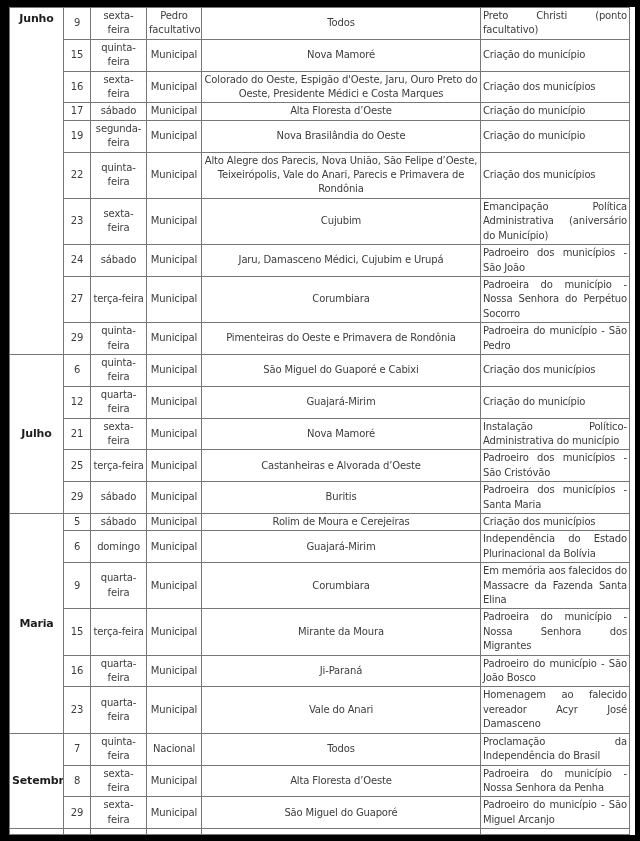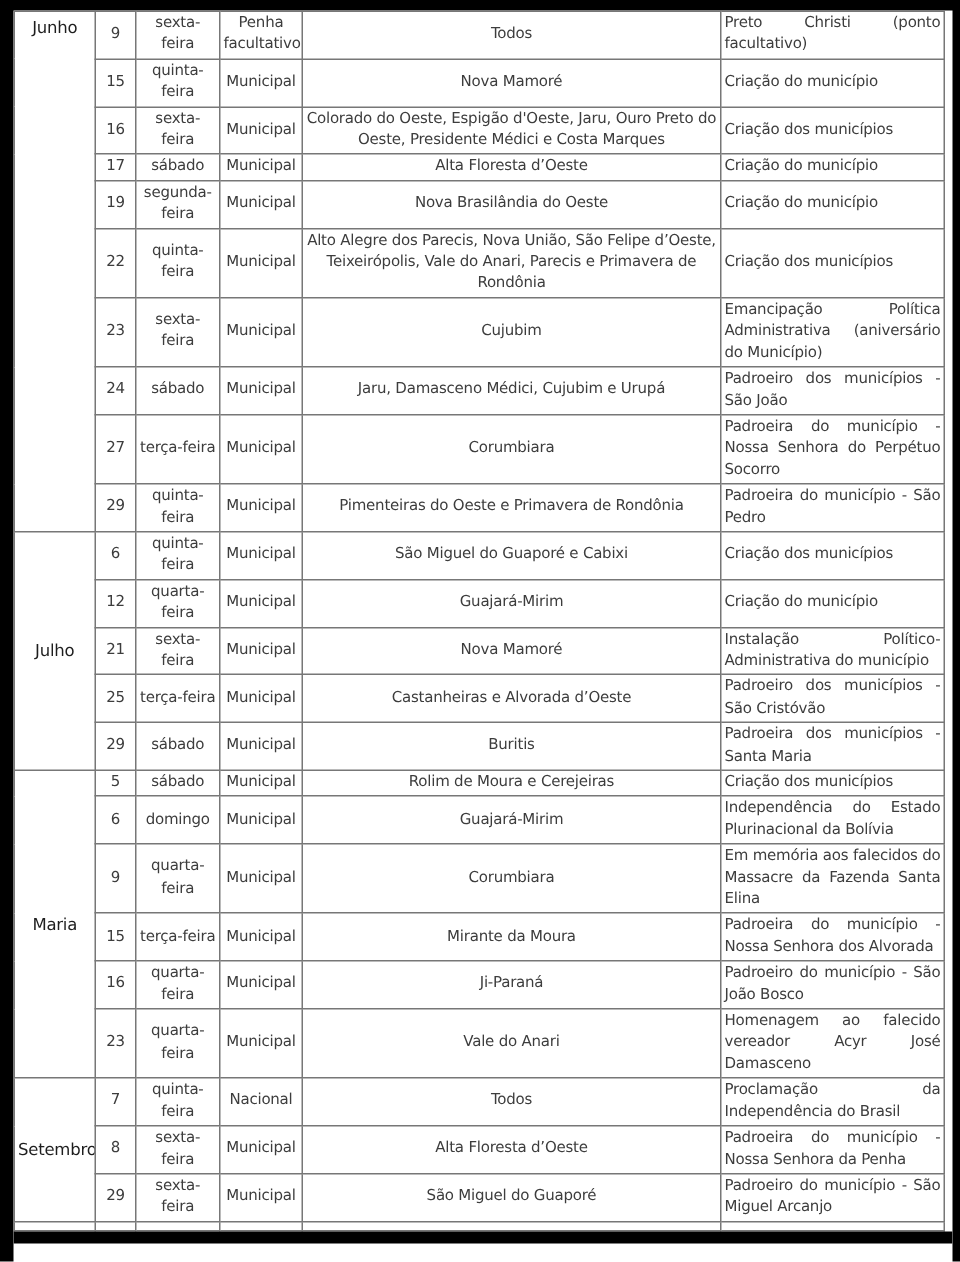--- a/index.html
+++ b/index.html
@@ -24,21 +24,21 @@
     letter-spacing:-0.15px;
     color:var(--text,#3d3d3d);
   }
   table.holidays td{
     border:1px solid var(--cell-border,#777);
     padding:1px 2px;
     vertical-align:middle;
     overflow:hidden;
   }
   td.month{
-    font-weight:normal;
+    font-weight:bold;
     font-size:11px;
     line-height:13px;
     color:var(--month-text,#1e1e1e);
     text-align:center;
     padding:0 1px;
   }
   tbody.main > tr:first-child > td.month{vertical-align:top;padding-top:4px;}
   td.day,td.weekday,td.type,td.municipalities{text-align:center;}
   td.type{padding:1px 1px;}
   td.description{text-align:justify;padding:1px 3px;}
@@ -57,21 +57,21 @@
       <col style="width:56px">
       <col style="width:55px">
       <col style="width:279px">
       <col style="width:149px">
     </colgroup>
     <tbody class="main">
         <tr>
           <td class="month" rowspan="10">Junho</td>
           <td class="day">9</td>
           <td class="weekday">sexta-feira</td>
-          <td class="type">Penha facultativo</td>
+          <td class="type">Pedro facultativo</td>
           <td class="municipalities">Todos</td>
           <td class="description">Preto Christi (ponto facultativo)</td>
         </tr>
         <tr>
           <td class="day">15</td>
           <td class="weekday">quinta-feira</td>
           <td class="type">Municipal</td>
           <td class="municipalities">Nova Mamoré</td>
           <td class="description">Criação do município</td>
         </tr>
@@ -187,21 +187,21 @@
           <td class="weekday">quarta-feira</td>
           <td class="type">Municipal</td>
           <td class="municipalities">Corumbiara</td>
           <td class="description">Em memória aos falecidos do Massacre da Fazenda Santa Elina</td>
         </tr>
         <tr>
           <td class="day">15</td>
           <td class="weekday">terça-feira</td>
           <td class="type">Municipal</td>
           <td class="municipalities">Mirante da Moura</td>
-          <td class="description">Padroeira do município - Nossa Senhora dos Alvorada</td>
+          <td class="description">Padroeira do município - Nossa Senhora dos Migrantes</td>
         </tr>
         <tr>
           <td class="day">16</td>
           <td class="weekday">quarta-feira</td>
           <td class="type">Municipal</td>
           <td class="municipalities">Ji-Paraná</td>
           <td class="description">Padroeiro do município - São João Bosco</td>
         </tr>
         <tr>
           <td class="day">23</td>

